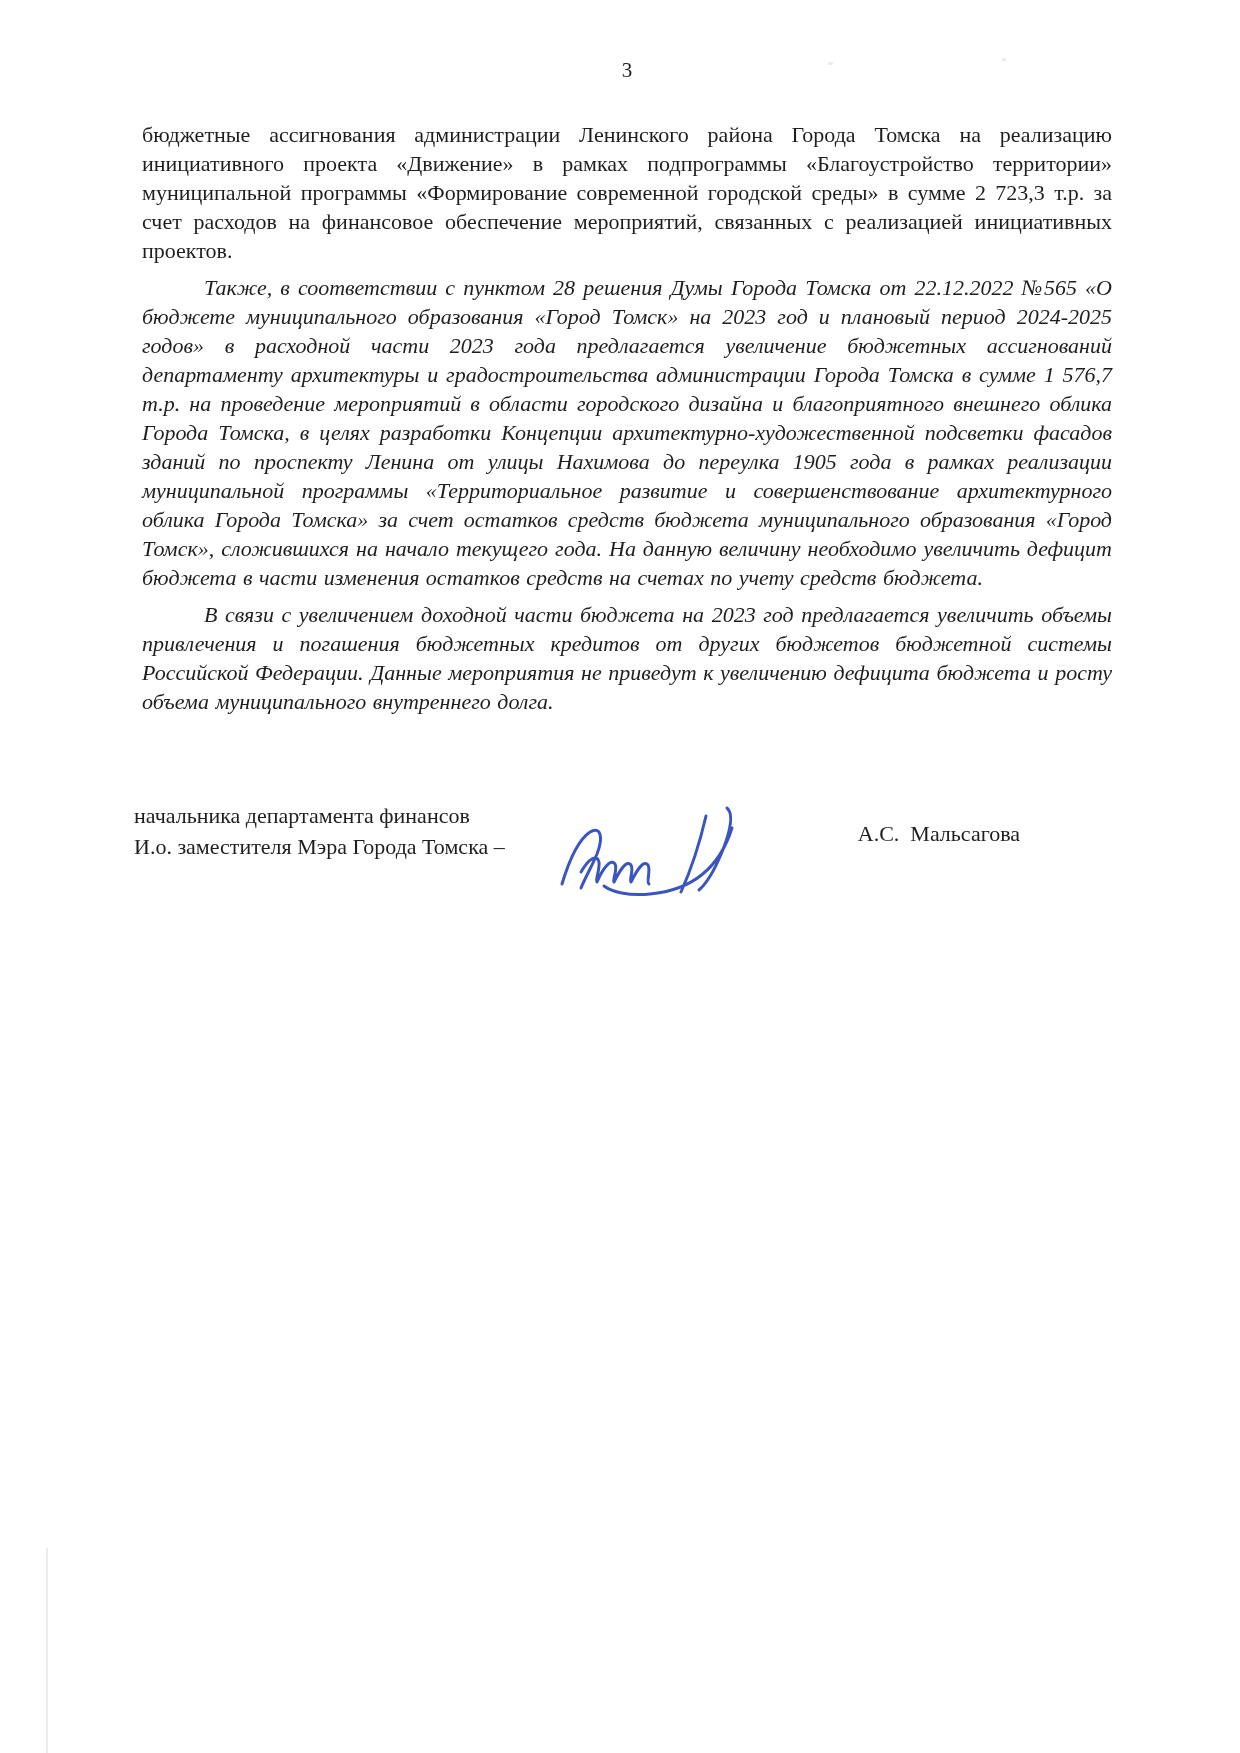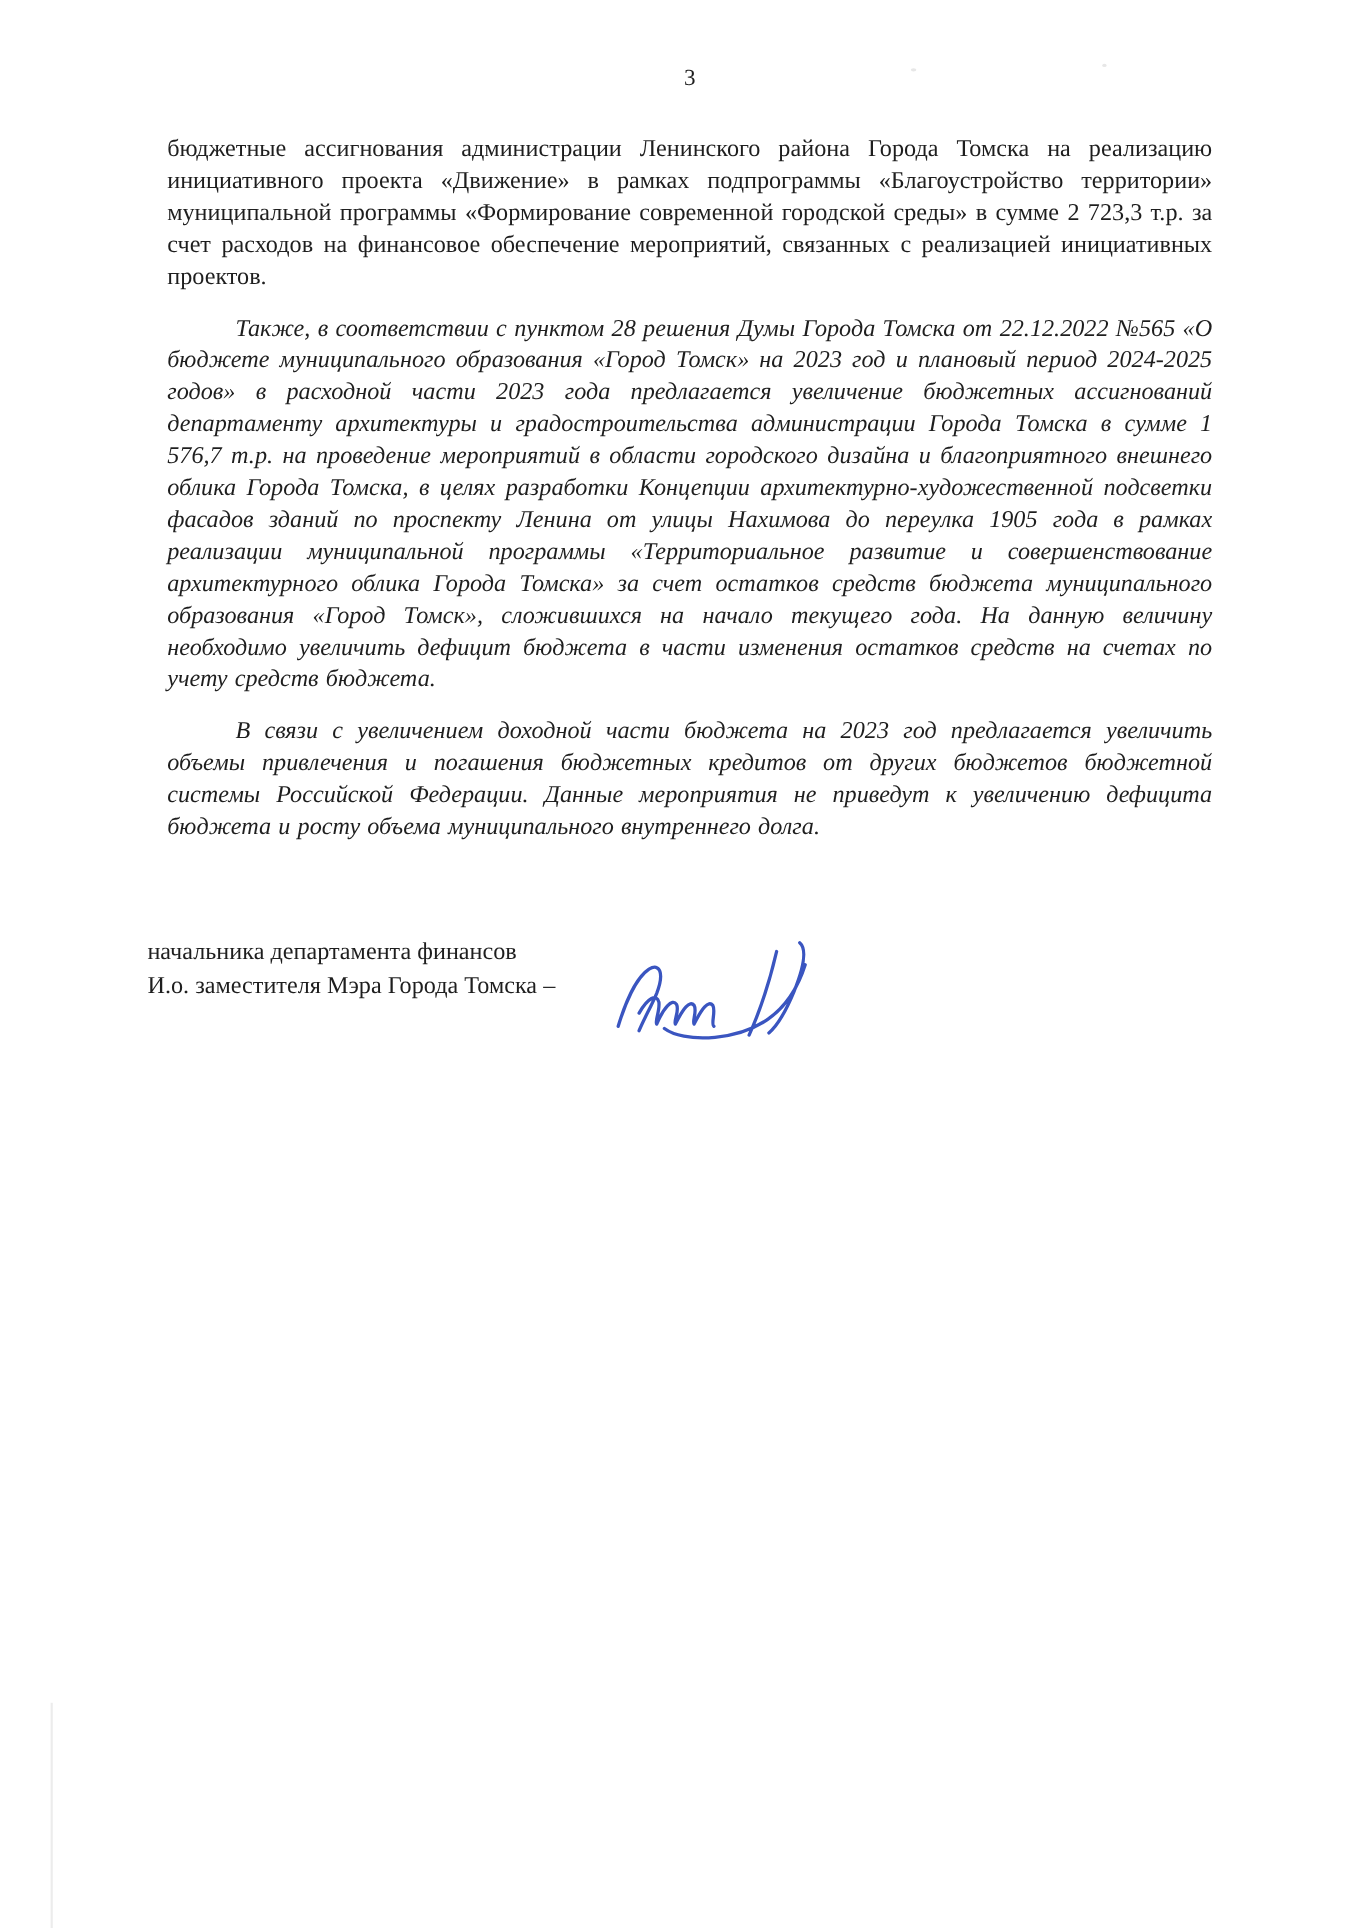--- a/index.html
+++ b/index.html
@@ -19,21 +19,21 @@
     color: #1e1e1e;
     overflow: hidden;
   }
   .page-number {
     text-align: center;
     font-size: 21px;
     line-height: 24px;
     margin: 0 0 38px 0;
   }
   .body-text p {
-    margin: 18px;
+    margin: 8px;
     font-size: 22px;
     line-height: 29px;
     text-align: justify;
     word-spacing: 1px;
   }
   .body-text p.indent {
     text-indent: 62px;
     font-style: italic;
   }
   .signature-row {
@@ -103,19 +103,20 @@
       <path d="M8,82 C14,62 24,38 36,30 C46,24 50,34 43,52 C38,64 31,76 27,86
                M27,70 C35,56 43,52 45,60 C46,68 41,78 43,80
                C49,66 57,56 61,62 C64,68 58,78 60,80
                C67,66 73,58 77,63 C80,68 75,78 77,80
                C84,66 90,58 94,63 C97,68 92,80 95,82" stroke="#3a55c0"></path>
       <path d="M152,14 C146,40 136,70 127,90
                M173,6 C180,12 176,30 168,50 C161,67 152,82 145,88
                M178,26 C166,64 140,88 96,92 C74,94 58,90 50,84" stroke="#3a55c0"></path>
     </svg>
 
+    <div class="sig-name">А.С.  Мальсагова</div>
   </div>
 
   <div class="artifact dot-1"></div>
   <div class="artifact dot-2"></div>
   <div class="artifact edge-line"></div>
 
 </div>
 
 </body></html>

